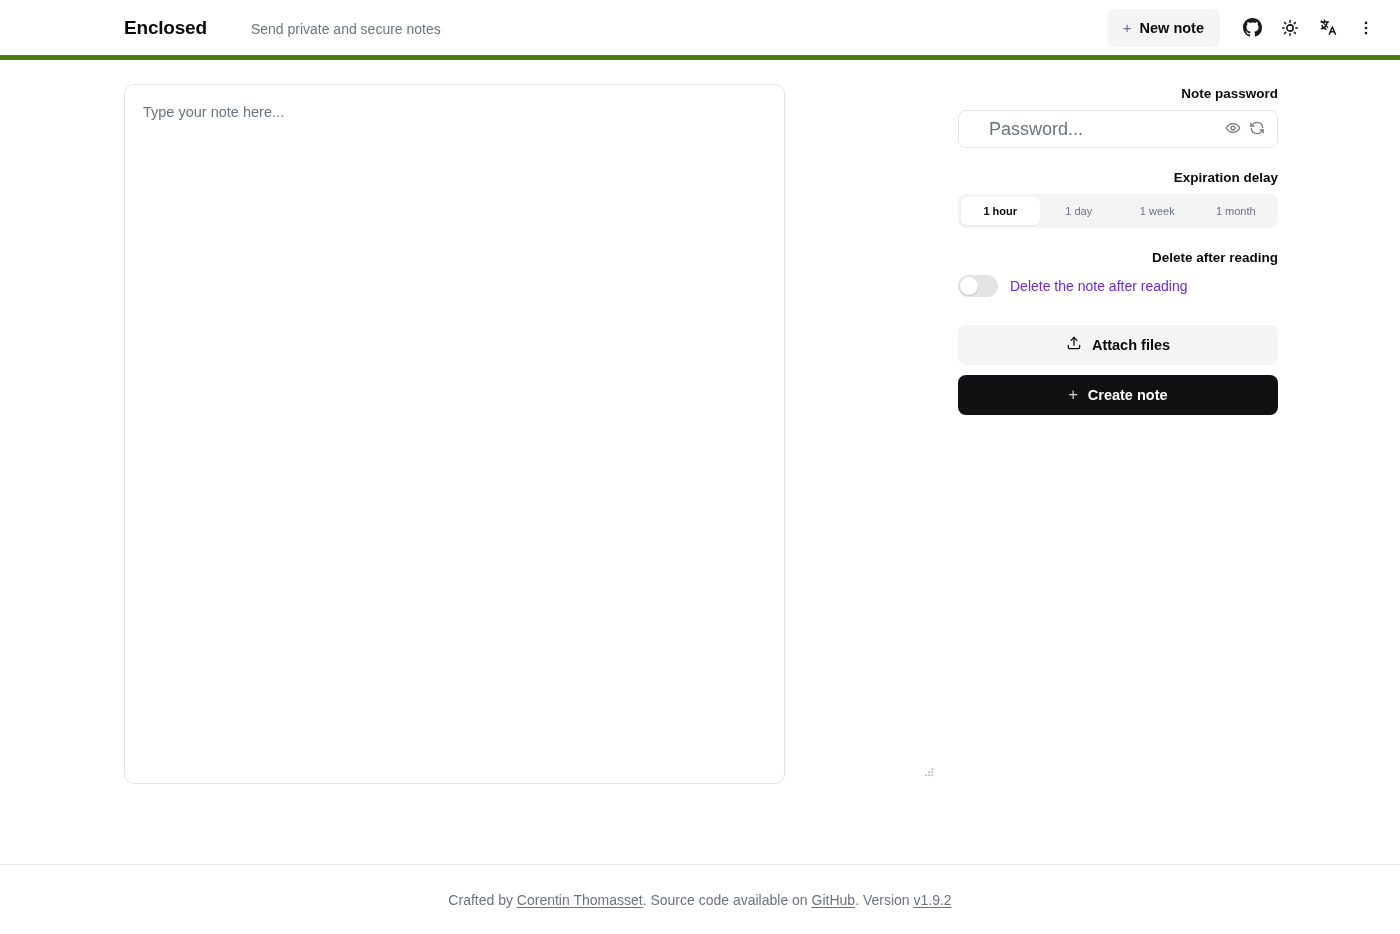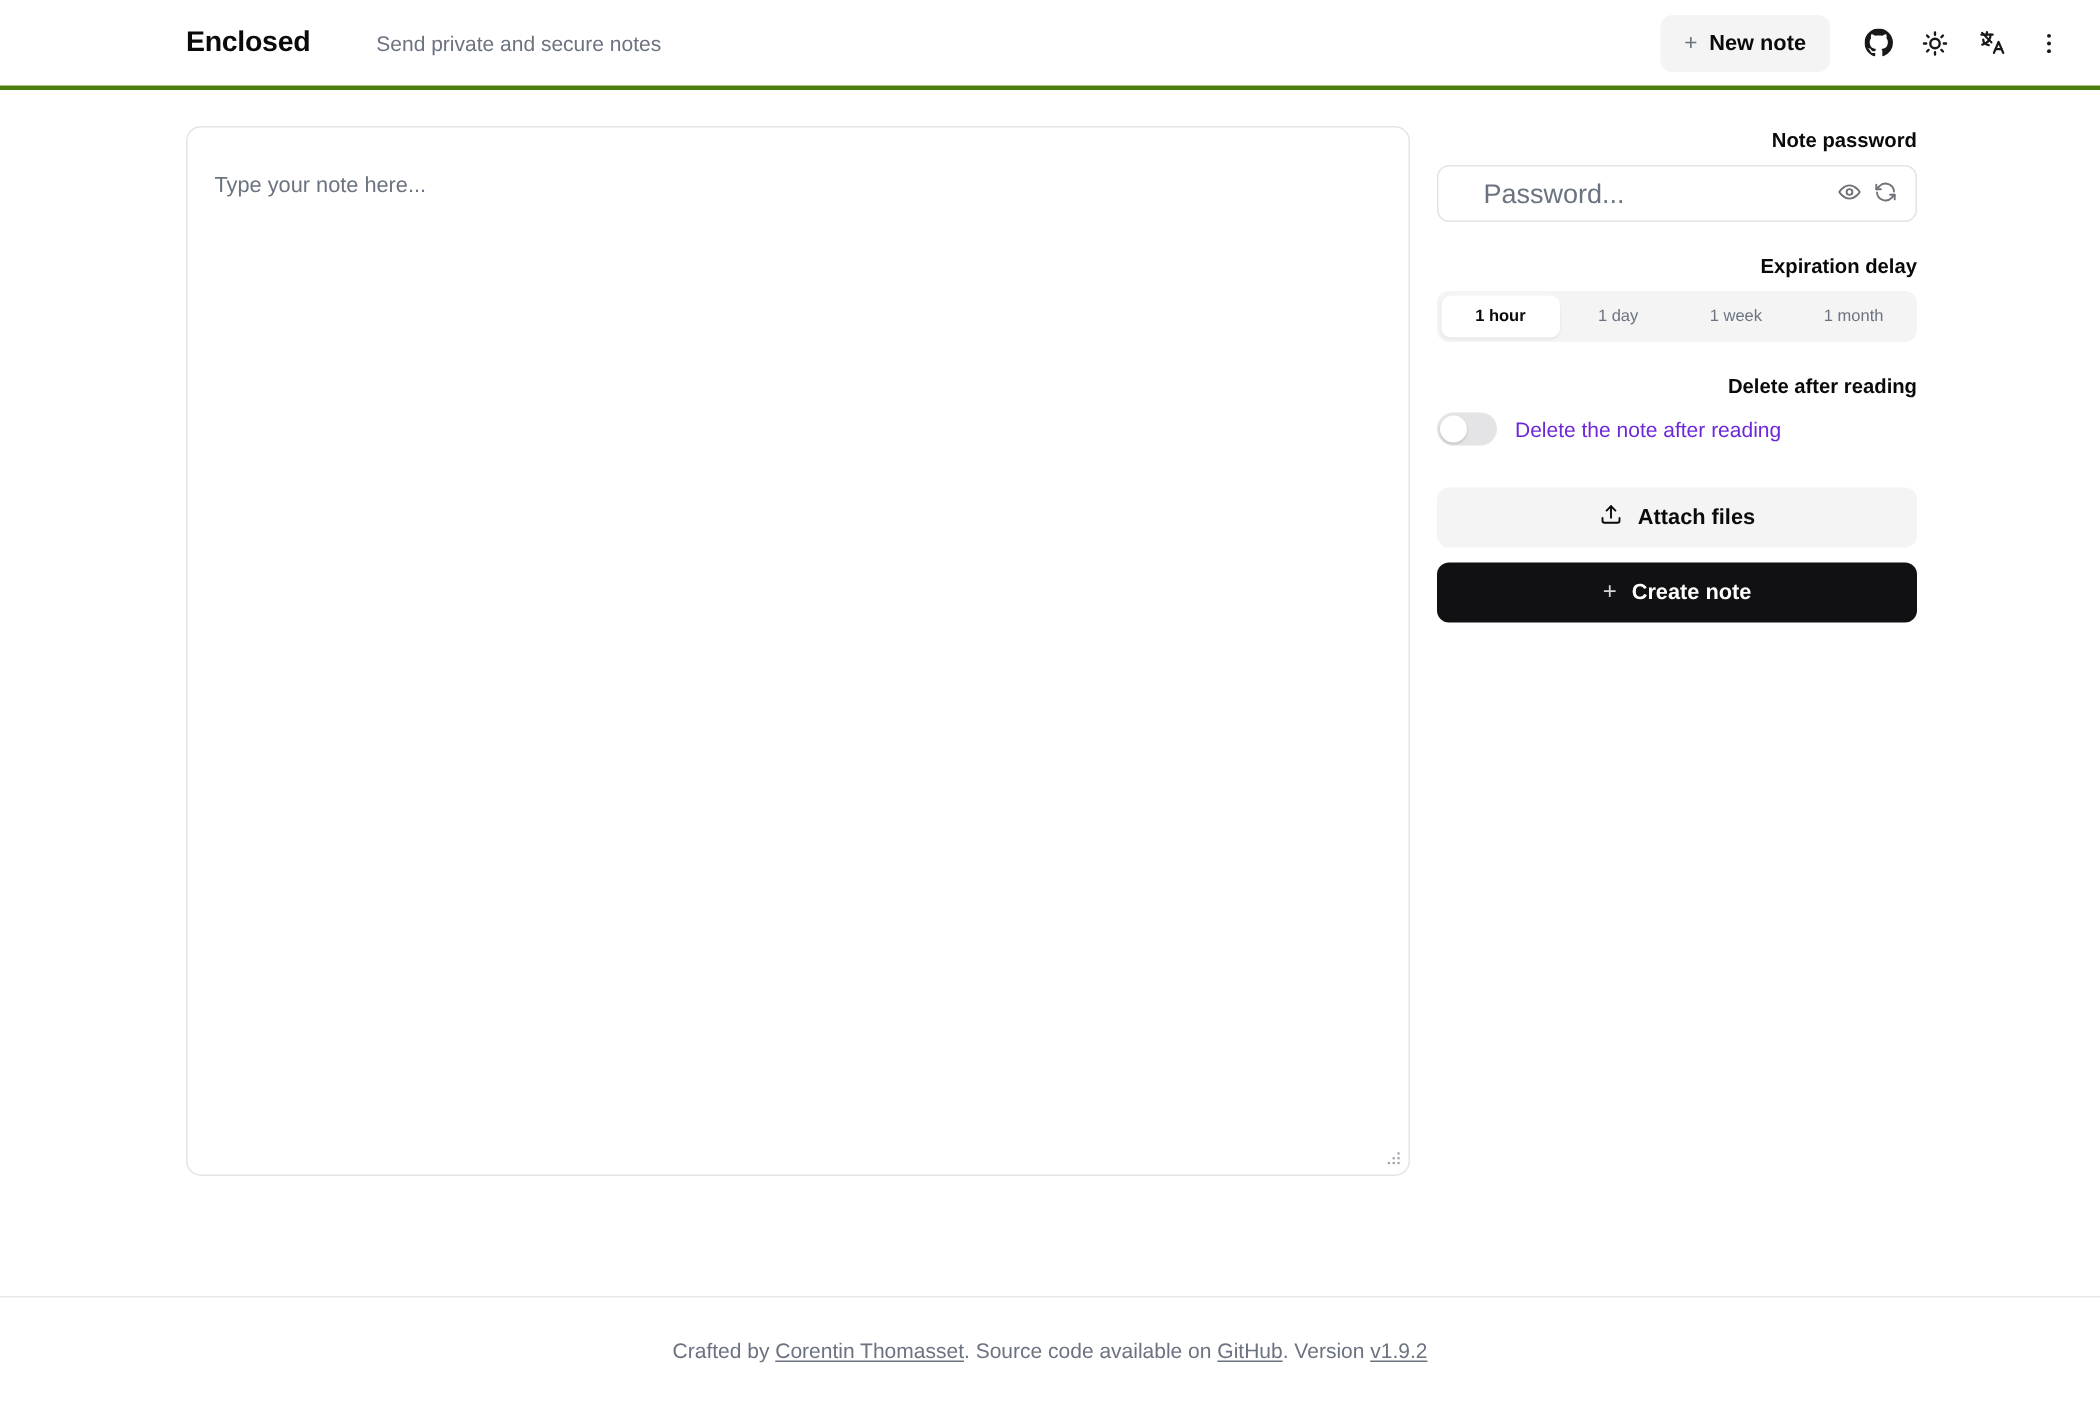--- a/index.html
+++ b/index.html
@@ -18,21 +18,21 @@
     height: 934px;
     display: flex;
     flex-direction: column;
     position: relative;
   }
 
   
   header.topbar {
     height: 60px;
     flex: 0 0 60px;
-    border-bottom: 3px solid #4d7c0f;
+    border-bottom: 5px solid #4d7c0f;
     display: flex;
     align-items: center;
     padding: 0 16px 0 124px;
     background: #ffffff;
   }
 
   .brand {
     display: flex;
     align-items: baseline;
     gap: 24px;
@@ -104,26 +104,26 @@
     gap: 18px;
   }
 
   .note-area {
     width: 816px;
     flex: 0 0 816px;
     position: relative;
   }
 
   .note-textarea {
-    width: 816px;
+    width: 661px;
     height: 700px;
     border: 1px solid #e4e4e7;
     border-radius: 10px;
     background: #ffffff;
-    padding: 28px 18px;
+    padding: 16px 18px;
     font-family: inherit;
     font-size: 14.5px;
     line-height: 1.55;
     color: #0a0a0a;
     resize: none;
     outline: none;
     display: block;
   }
   .note-textarea::placeholder { color: #6b7280; }
 

